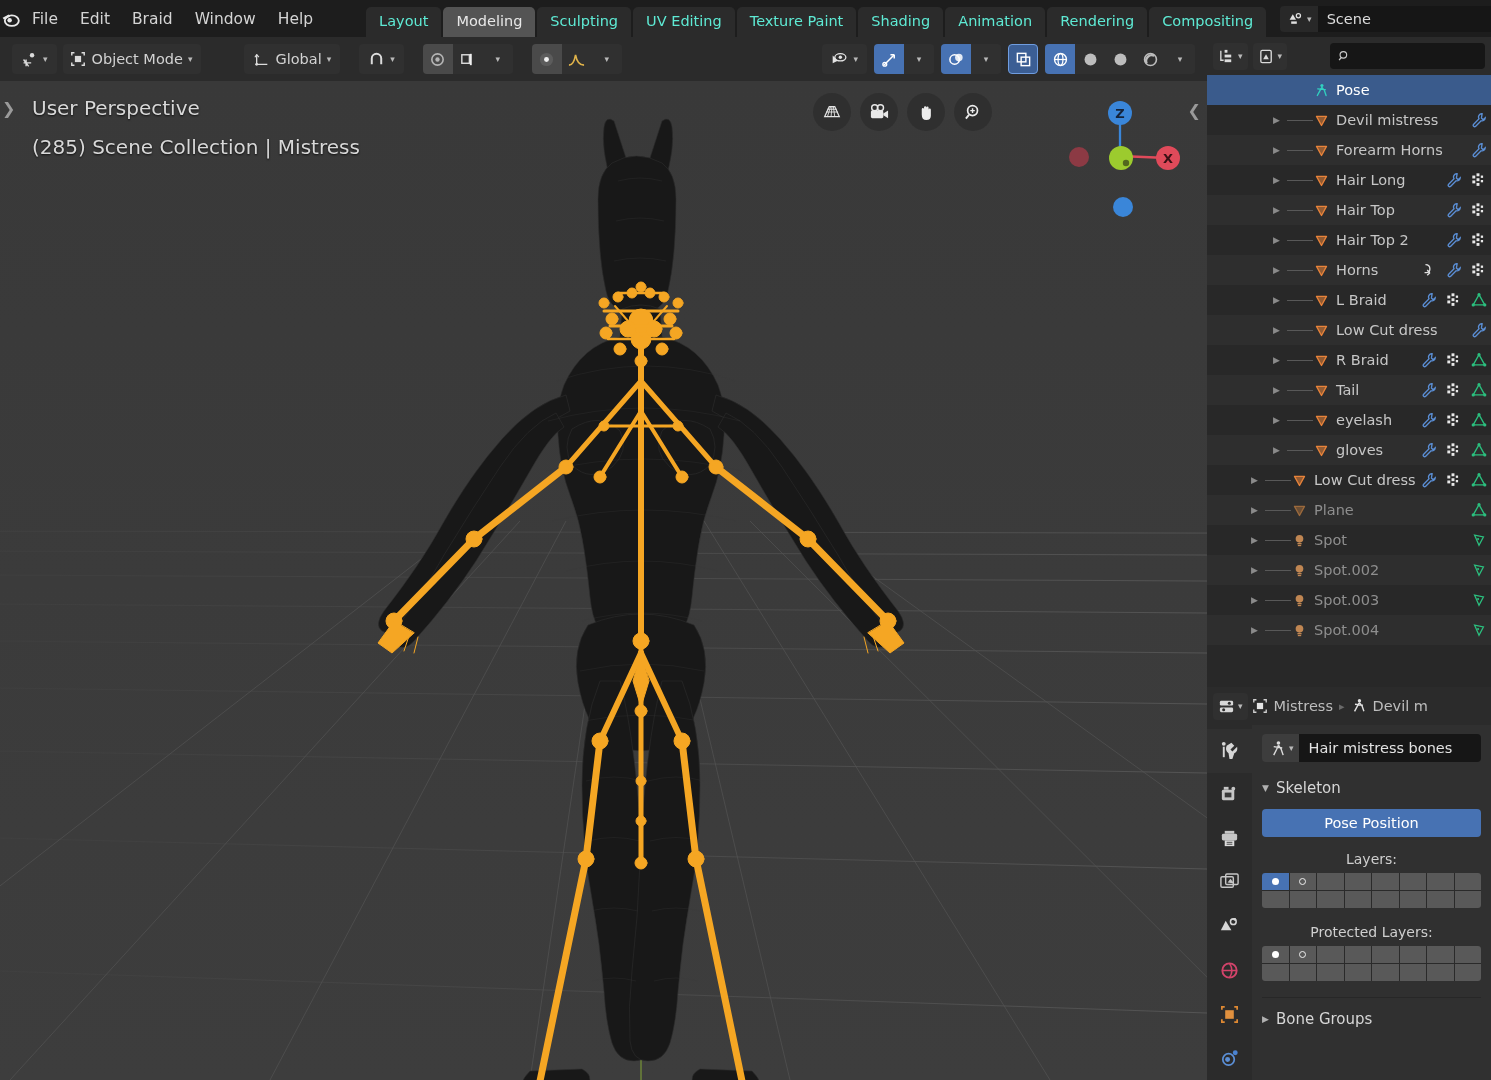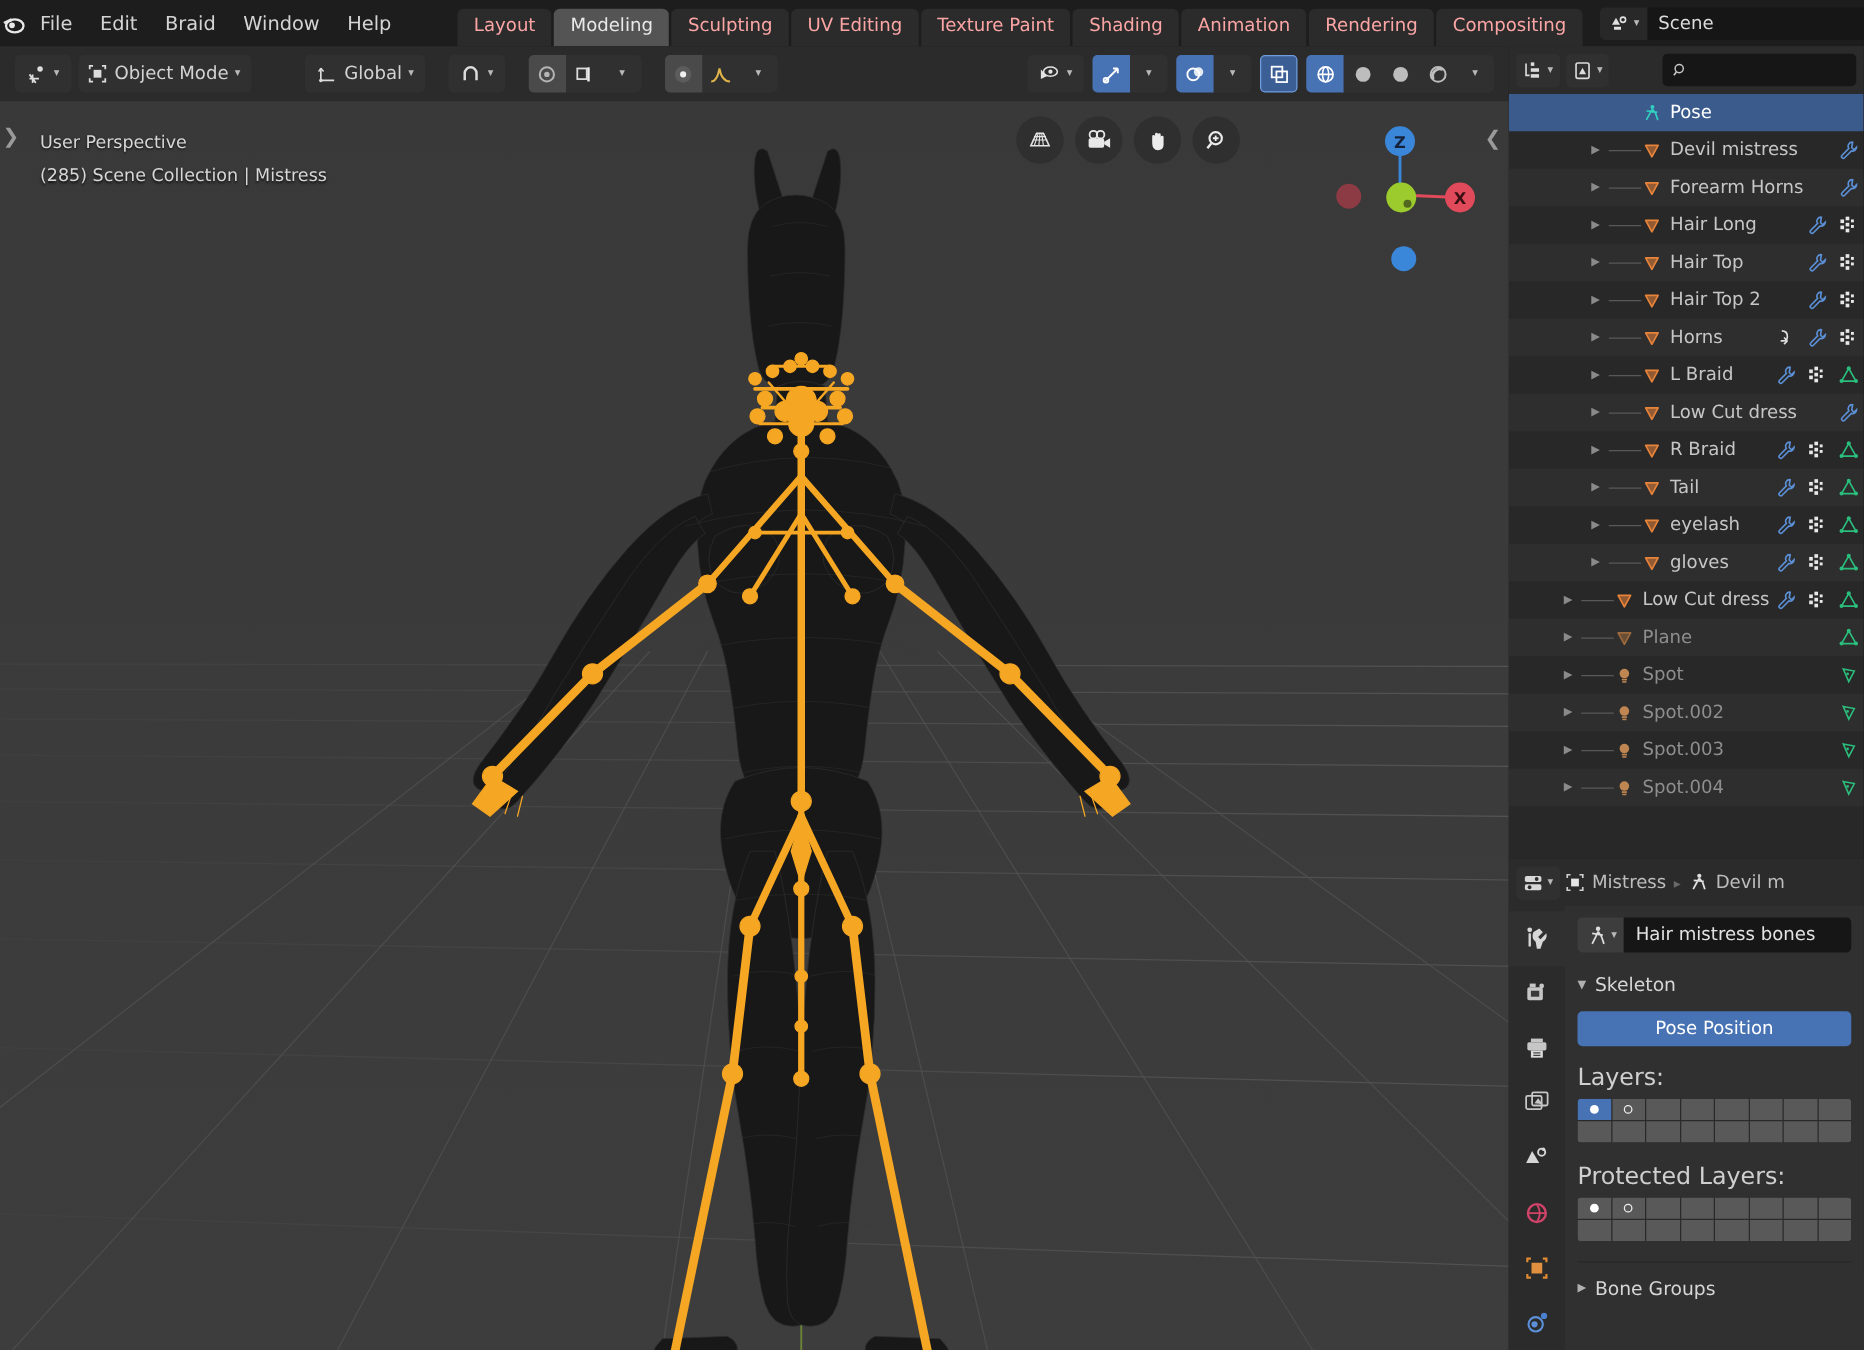--- a/index.html
+++ b/index.html
@@ -16,21 +16,21 @@
   .topbar {
     position: absolute; left: 0; top: 0; width: 1491px; height: 37px;
     background: #1d1d1d; display: flex; align-items: center; gap: 0px;
   }
   .blender-logo { width: 34px; height: 37px; display: flex; align-items: center; justify-content: center; }
   .menu-item {
     color: #d4d4d4; font-size: 15.5px; padding: 4px 11px; border-radius: 3px; white-space: nowrap;
   }
   .ws-tabs { display: flex; align-items: flex-end; height: 37px; margin-left: 42px; gap: 2px; }
   .ws-tab {
-    color: #fca5a5; font-size: 14.5px; padding: 7px 13px 8px 13px;
+    color: #5eead4; font-size: 14.5px; padding: 7px 13px 8px 13px;
     background: #2b2b2b; border-radius: 5px 5px 0 0; white-space: nowrap; line-height: 1;
     height: 30px; display: flex; align-items: center;
   }
   .ws-tab.active { background: #545454; color: #e8e8e8; }
   .scene-block {
     display: flex; align-items: center; margin-left: 14px; gap: 0px; height: 26px;
   }
   .icon-btn-dd {
     display: flex; align-items: center; gap: 3px; background: #282828;
     border-radius: 4px 0 0 4px; padding: 3px 6px 3px 8px; height: 26px;
@@ -61,21 +61,21 @@
   .tb-toggle.seg-l { border-radius: 4px 0 0 4px; }
   .tb-toggle.seg-r { border-radius: 0 4px 4px 0; }
 
   
   .viewport {
     position: absolute; left: 0; top: 81px; width: 1207px; height: 999px;
     background: #3b3b3b; overflow: hidden;
   }
   .vp-grid { position: absolute; inset: 0; }
   .vp-overlay-text {
-    position: absolute; left: 32px; top: 20px; color: #d8d8d8; font-size: 14px;
+    position: absolute; left: 32px; top: 8px; color: #d8d8d8; font-size: 20px;
     line-height: 1.95; text-shadow: 0 1px 2px rgba(0,0,0,.75); pointer-events: none;
   }
   .vp-sidearrow {
     position: absolute; left: 2px; top: 18px; color: #9a9a9a; font-size: 16px;
   }
   .vp-sidearrow-r {
     position: absolute; right: 6px; top: 20px; color: #9a9a9a; font-size: 16px;
   }
   .nav-icons { position: absolute; right: 215px; top: 12px; display: flex; gap: 9px; }
   .nav-circle {
@@ -149,21 +149,21 @@
   }
   .panel-head {
     display: flex; align-items: center; gap: 7px; color: #d6d6d6; font-size: 15px;
     height: 26px; margin-bottom: 8px;
   }
   .tri { font-size: 9px; color: #b0b0b0; }
   .pose-btn {
     height: 28px; background: #4772b3; border-radius: 4px; color: #fff; font-size: 14.5px;
     display: flex; align-items: center; justify-content: center; margin-bottom: 14px;
   }
-  .field-label { color: #cfcfcf; font-size: 19px; margin-bottom: 6px; }
+  .field-label { color: #cfcfcf; font-size: 14px; margin-bottom: 6px; text-align: center; }
   .layer-grid {
     display: grid; grid-template-columns: repeat(8, 1fr); grid-template-rows: 17px 17px;
     background: #2a2a2a; border-radius: 3px; overflow: hidden; gap: 1px; margin-bottom: 16px;
   }
   .layer-cell { background: #595959; display: flex; align-items: center; justify-content: center; }
   .layer-cell.on { background: #4772b3; }
   .dot-fill { width: 7px; height: 7px; border-radius: 50%; background: #fff; }
   .dot-ring { width: 7px; height: 7px; border-radius: 50%; border: 1.5px solid #ededed; }
   .props-footer {
     border-top: 1px solid #272727; padding-top: 8px;

